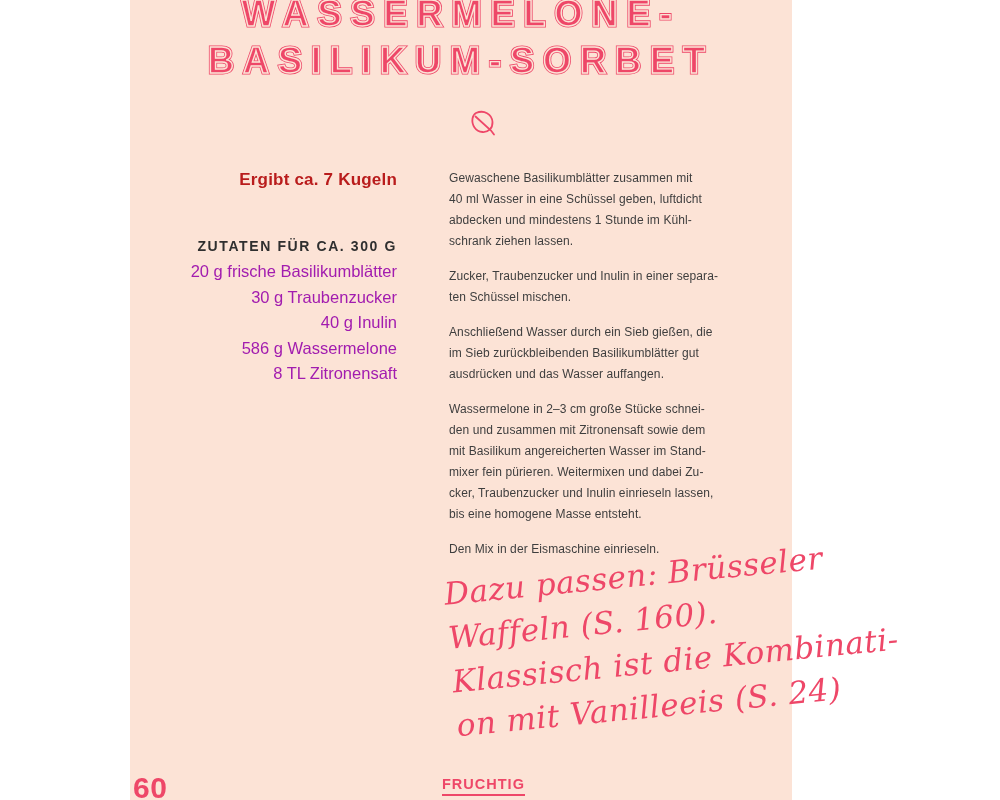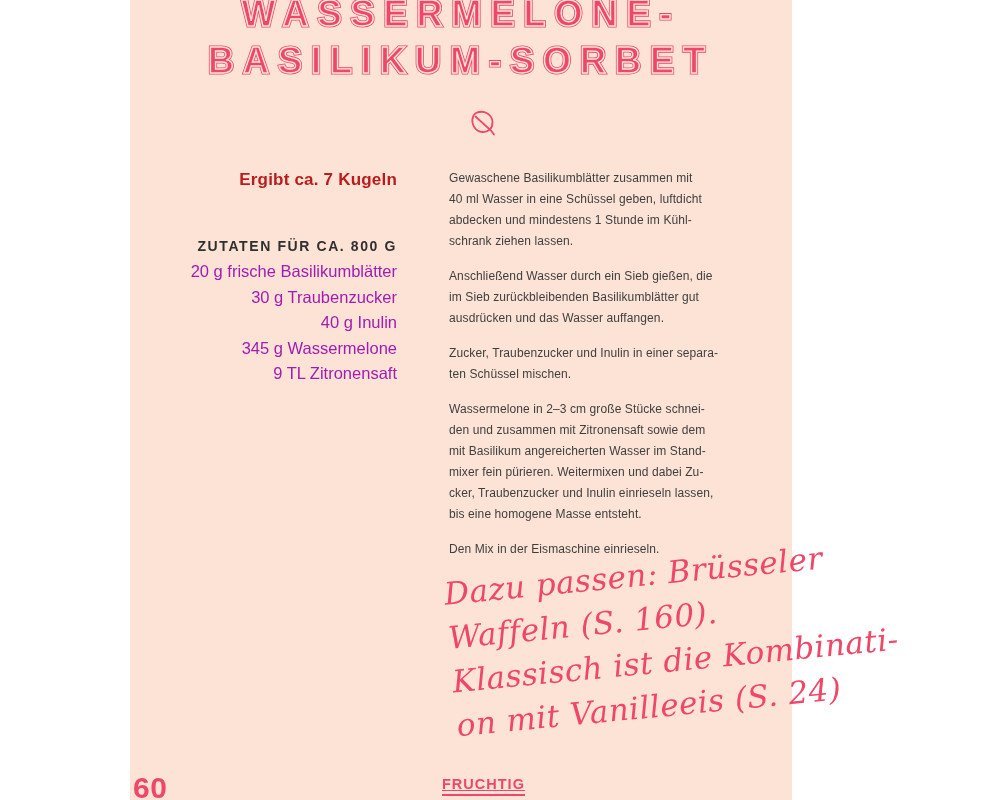--- a/index.html
+++ b/index.html
@@ -77,21 +77,21 @@
   }
 
   
   .page-number{
     position:absolute;left:3px;top:771px;
     font-weight:700;font-size:30px;color:var(--pink);letter-spacing:.5px;
   }
   .chapter{
     position:absolute;left:312px;top:776px;
     font-weight:700;font-size:14.5px;color:var(--pink);letter-spacing:1px;
-    border-bottom:2px solid var(--pink);padding-bottom:2px;text-decoration:underline;
+    border-bottom:2px solid var(--pink);padding-bottom:2px;
   }
 </style>
 </head>
 <body>
 
 <div class="page">
 
   <div class="title">
     <span class="title-line">
       <span class="tl-base">WASSERMELONE-</span>
@@ -106,38 +106,38 @@
   <div class="leaf">
     <svg viewBox="0 0 36 36" fill="none" xmlns="http://www.w3.org/2000/svg">
       <path d="M12 7 C 20 3.5, 28 8, 28.5 16 C 28.8 22, 24.5 26.5, 18.5 26
                C 11.5 25.3, 7.5 19, 8.5 12.5 C 9 10, 10.2 8, 12 7 Z" stroke="#ee4768" stroke-width="1.8" stroke-linejoin="round"></path>
       <path d="M11.5 10.5 L 27 24.5 L 30 28.5" stroke="#ee4768" stroke-width="1.8" stroke-linecap="round"></path>
     </svg>
   </div>
 
   <div class="left-col">
     <div class="yield">Ergibt ca. 7 Kugeln</div>
-    <div class="zutaten-header">ZUTATEN FÜR CA. 800 G</div>
+    <div class="zutaten-header">ZUTATEN FÜR CA. 300 G</div>
     <div class="ingredient">20 g frische Basilikumblätter</div>
     <div class="ingredient">30 g Traubenzucker</div>
     <div class="ingredient">40 g Inulin</div>
-    <div class="ingredient">345 g Wassermelone</div>
-    <div class="ingredient">9 TL Zitronensaft</div>
+    <div class="ingredient">586 g Wassermelone</div>
+    <div class="ingredient">8 TL Zitronensaft</div>
   </div>
 
   <div class="right-col">
     <p>Gewaschene Basilikumblätter zusammen mit
 40 ml Wasser in eine Schüssel geben, luftdicht
 abdecken und mindestens 1 Stunde im Kühl-
 schrank ziehen lassen.</p>
+    <p>Zucker, Traubenzucker und Inulin in einer separa-
+ten Schüssel mischen.</p>
     <p>Anschließend Wasser durch ein Sieb gießen, die
 im Sieb zurückbleibenden Basilikumblätter gut
 ausdrücken und das Wasser auffangen.</p>
-    <p>Zucker, Traubenzucker und Inulin in einer separa-
-ten Schüssel mischen.</p>
     <p>Wassermelone in 2–3 cm große Stücke schnei-
 den und zusammen mit Zitronensaft sowie dem
 mit Basilikum angereicherten Wasser im Stand-
 mixer fein pürieren. Weitermixen und dabei Zu-
 cker, Traubenzucker und Inulin einrieseln lassen,
 bis eine homogene Masse entsteht.</p>
     <p>Den Mix in der Eismaschine einrieseln.</p>
   </div>
 
   <div class="handnote">Dazu passen: Brüsseler

